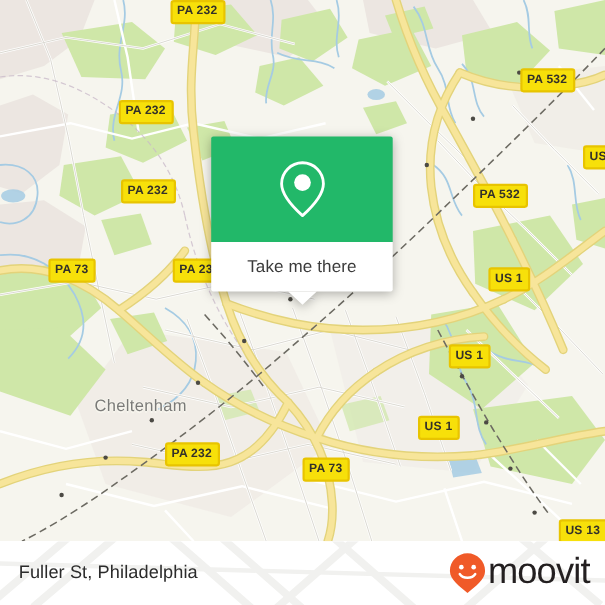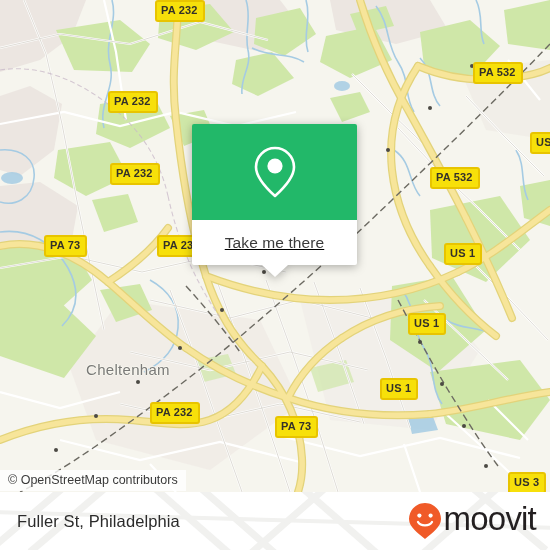--- a/index.html
+++ b/index.html
@@ -71,21 +71,20 @@
   }
 
   
   #popup {
     position: absolute;
     left: 192px;
     top: 124px;
     width: 165px;
     z-index: 40;
     filter: drop-shadow(0 2px 5px rgba(0,0,0,0.30));
-    text-decoration: underline;
   }
   #popup-top {
     height: 96px;
     background: #22b869;
     border-radius: 2px 2px 0 0;
     display: flex;
     align-items: center;
     justify-content: center;
   }
   #popup-bottom {
@@ -374,37 +373,36 @@
         <div class="shield" style="left: 44px; top: 235px;"><span>PA 73</span></div>
         <div class="shield" style="left: 157px; top: 235px;"><span>PA 232</span></div>
         <div class="shield" style="left: 150px; top: 402px;"><span>PA 232</span></div>
         <div class="shield" style="left: 275px; top: 416px;"><span>PA 73</span></div>
         <div class="shield" style="left: 380px; top: 378px;"><span>US 1</span></div>
         <div class="shield" style="left: 408px; top: 313px;"><span>US 1</span></div>
         <div class="shield" style="left: 444px; top: 243px;"><span>US 1</span></div>
         <div class="shield" style="left: 430px; top: 167px;"><span>PA 532</span></div>
         <div class="shield" style="left: 473px; top: 62px;"><span>PA 532</span></div>
         <div class="shield" style="left: 530px; top: 132px;"><span>US</span></div>
-        <div class="shield" style="left: 508px; top: 472px;"><span>US 3</span></div>
+        <div class="shield" style="left: 508px; top: 472px;"><span>US 13</span></div>
       </div>
 
     <div id="popup">
       <div id="popup-top">
         <svg width="46" height="56" viewBox="0 0 46 56">
           <path d="M23 4 C12.5 4 4 12.5 4 23 C4 33 13 43 23 52 C33 43 42 33 42 23 C42 12.5 33.5 4 23 4 Z" fill="none" stroke="#ffffff" stroke-width="2.6" stroke-linejoin="round"></path>
           <circle cx="23" cy="22" r="7.6" fill="#ffffff"></circle>
         </svg>
       </div>
       <div id="popup-bottom">
         <span id="popup-label">Take me there</span>
       </div>
       <div id="popup-tail"></div>
     </div>
 
-    <div id="attribution">© OpenStreetMap contributors</div>
 
   </div>
 
   <div id="bottom-bar">
 
     <svg id="bottom-watermark" viewBox="0 0 550 58" preserveAspectRatio="none">
       <g stroke="#f1f1ef" stroke-width="7" fill="none">
         <path d="M-10,58 L70,-10"></path>
         <path d="M30,60 L110,-8"></path>
         <path d="M150,-8 L230,62"></path>

